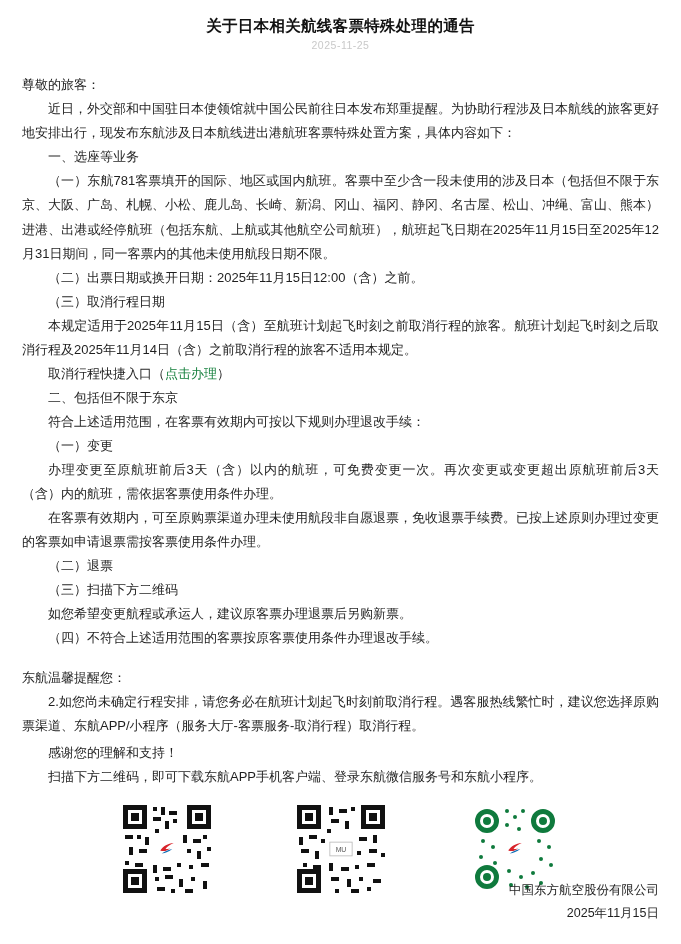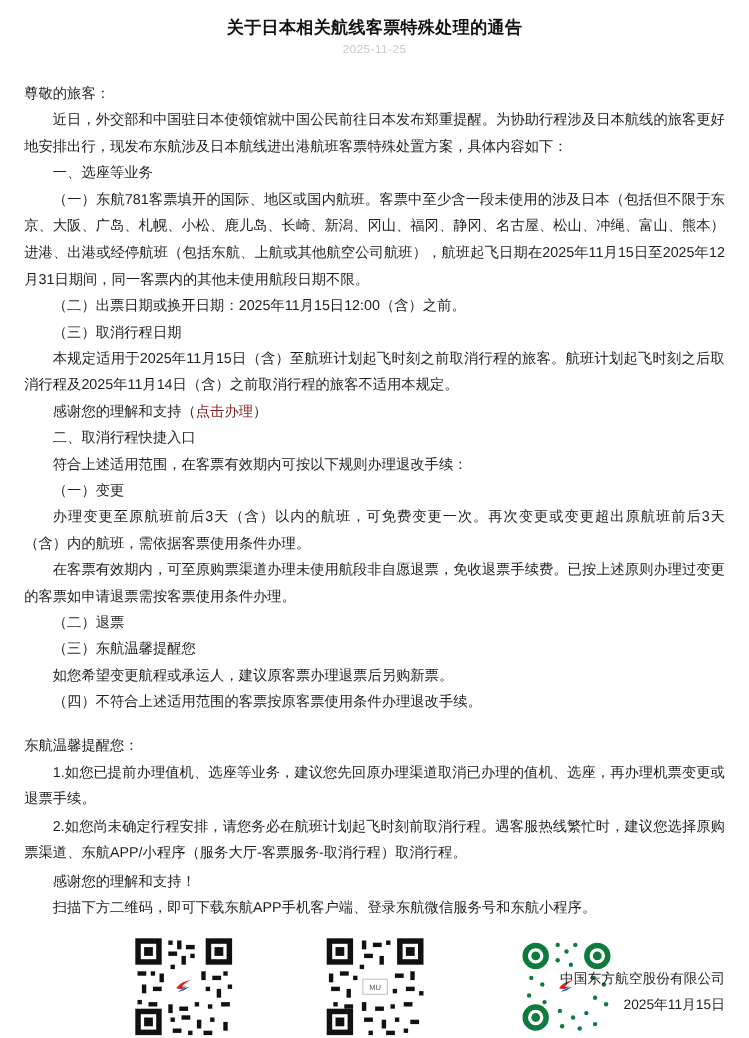--- a/index.html
+++ b/index.html
@@ -49,21 +49,21 @@
     text-align: justify;
     text-justify: inter-ideograph;
   }
   .indent1 {
     text-indent: 2em;
   }
   .indent0 {
     text-indent: 0;
   }
   .link {
-    color: #7f1d1d;
+    color: #15803d;
   }
   .gap-s { height: 2px; }
   .gap-l { height: 16px; }
   .tips-title {
     margin: 0;
     text-indent: 0;
   }
   .qr-row {
     margin-top: 16px;
     display: flex;
@@ -154,40 +154,39 @@
   <div class="body-area">
 
     <p class="p indent0">尊敬的旅客：</p>
     <p class="p indent1">近日，外交部和中国驻日本使领馆就中国公民前往日本发布郑重提醒。为协助行程涉及日本航线的旅客更好地安排出行，现发布东航涉及日本航线进出港航班客票特殊处置方案，具体内容如下：</p>
 
     <p class="p indent1">一、选座等业务</p>
     <p class="p indent1">（一）东航781客票填开的国际、地区或国内航班。客票中至少含一段未使用的涉及日本（包括但不限于东京、大阪、广岛、札幌、小松、鹿儿岛、长崎、新潟、冈山、福冈、静冈、名古屋、松山、冲绳、富山、熊本）进港、出港或经停航班（包括东航、上航或其他航空公司航班），航班起飞日期在2025年11月15日至2025年12月31日期间，同一客票内的其他未使用航段日期不限。</p>
     <p class="p indent1">（二）出票日期或换开日期：2025年11月15日12:00（含）之前。</p>
     <p class="p indent1">（三）取消行程日期</p>
     <p class="p indent1">本规定适用于2025年11月15日（含）至航班计划起飞时刻之前取消行程的旅客。航班计划起飞时刻之后取消行程及2025年11月14日（含）之前取消行程的旅客不适用本规定。</p>
-    <p class="p indent1"><span>感谢您的理解和支持（</span><span class="link">点击办理</span><span>）</span></p>
-
-    <p class="p indent1">二、取消行程快捷入口</p>
+    <p class="p indent1"><span>取消行程快捷入口（</span><span class="link">点击办理</span><span>）</span></p>
+
+    <p class="p indent1">二、包括但不限于东京</p>
     <p class="p indent1">符合上述适用范围，在客票有效期内可按以下规则办理退改手续：</p>
 
     <p class="p indent1">（一）变更</p>
     <p class="p indent1">办理变更至原航班前后3天（含）以内的航班，可免费变更一次。再次变更或变更超出原航班前后3天（含）内的航班，需依据客票使用条件办理。</p>
 
     <p class="p indent1">在客票有效期内，可至原购票渠道办理未使用航段非自愿退票，免收退票手续费。已按上述原则办理过变更的客票如申请退票需按客票使用条件办理。</p>
     <p class="p indent1">（二）退票</p>
 
-    <p class="p indent1">（三）东航温馨提醒您</p>
+    <p class="p indent1">（三）扫描下方二维码</p>
     <p class="p indent1">如您希望变更航程或承运人，建议原客票办理退票后另购新票。</p>
 
     <p class="p indent1">（四）不符合上述适用范围的客票按原客票使用条件办理退改手续。</p>
 
     <div class="gap-l"></div>
 
     <p class="p tips-title">东航温馨提醒您：</p>
-    <p class="p indent1">1.如您已提前办理值机、选座等业务，建议您先回原办理渠道取消已办理的值机、选座，再办理机票变更或退票手续。</p>
     <p class="p indent1">2.如您尚未确定行程安排，请您务必在航班计划起飞时刻前取消行程。遇客服热线繁忙时，建议您选择原购票渠道、东航APP/小程序（服务大厅-客票服务-取消行程）取消行程。</p>
 
     <div class="gap-s"></div>
 
     <p class="p indent1">感谢您的理解和支持！</p>
     <p class="p indent1">扫描下方二维码，即可下载东航APP手机客户端、登录东航微信服务号和东航小程序。</p>
 
     <div class="qr-row">
 
       <div class="qr-item">

